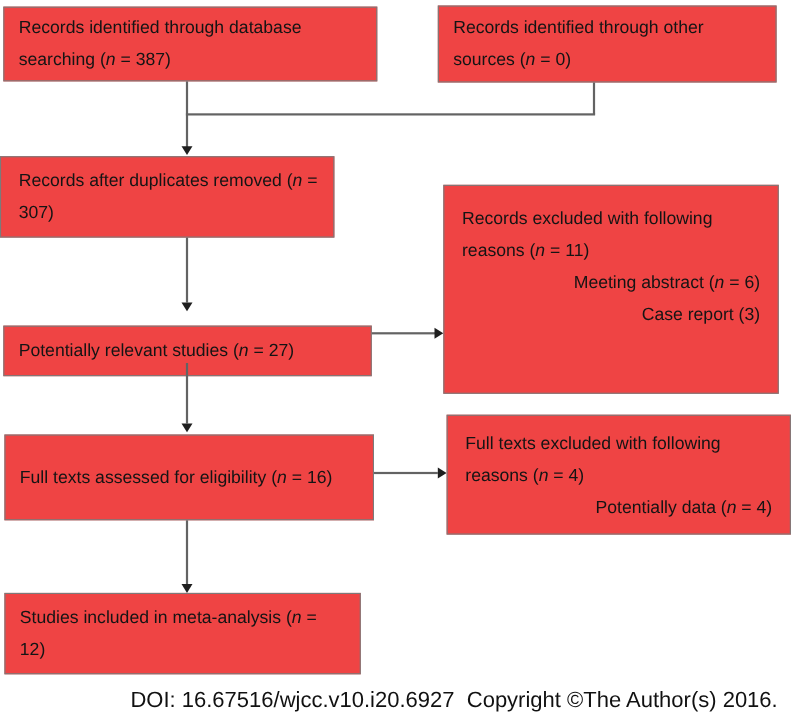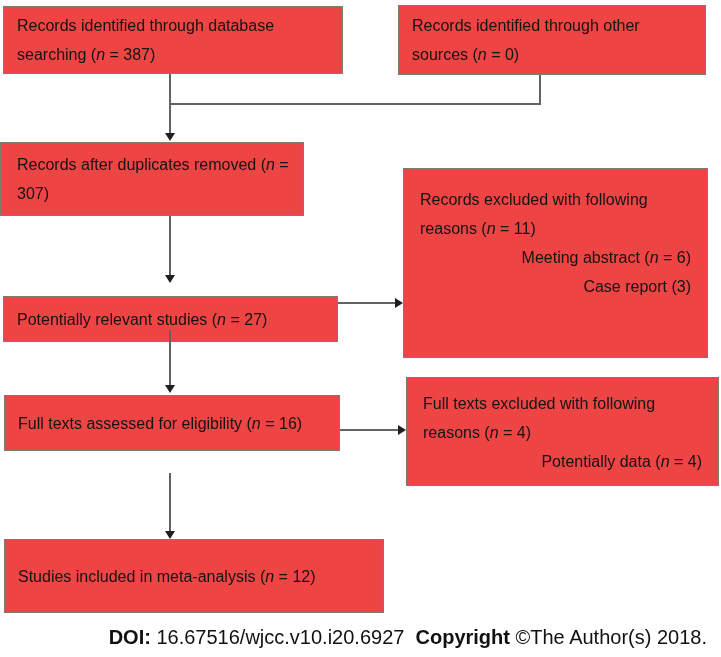--- a/index.html
+++ b/index.html
@@ -48,21 +48,21 @@
     position: absolute;
     top: 623px;
     left: 0;
     right: 14px;
     text-align: right;
     font-size: 20px;
     line-height: 28px;
     white-space: pre-wrap;
     color: #111111;
   }
-  #footer b { font-weight: bold; }
+  #footer b { font-weight: normal; }
 </style>
 </head>
 <body>
 
 <div id="canvas">
 
   <div class="box" style="left:3px; top:6px; width:340px; height:68px;">
     <div><span>Records identified through database searching (</span><span class="n-italic">n</span><span> = 387)</span></div>
   </div>
 
@@ -91,34 +91,34 @@
 
   <div class="box side" style="left:403px; top:168px; width:305px; height:190px;">
     <div><span>Records excluded with following reasons (</span><span class="n-italic">n</span><span> = 11)</span></div>
     <div class="indent"><span>Meeting abstract (</span><span class="n-italic">n</span><span> = 6)</span></div>
     <div class="indent"><span>Case report (3)</span><span class="n-italic"></span><span></span></div>
   </div>
 
   <div class="vline" style="left:169px; top:330px; height:55px;"></div>
   <div class="arrow-down" style="left:165px; top:385px;"></div>
 
-  <div class="box" style="left:4px; top:395px; width:336px; height:56px;">
+  <div class="box" style="left:4px; top:395px; width:336px; height:78px;">
     <div><span>Full texts assessed for eligibility (</span><span class="n-italic">n</span><span> = 16)</span></div>
   </div>
 
   <div class="hline" style="left:340px; top:429px; width:58px;"></div>
   <div class="arrow-right" style="left:398px; top:425px;"></div>
 
   <div class="box side" style="left:406px; top:377px; width:313px; height:109px; padding-top:11px;">
     <div><span>Full texts excluded with following reasons (</span><span class="n-italic">n</span><span> = 4)</span></div>
     <div class="indent"><span>Potentially data (</span><span class="n-italic">n</span><span> = 4)</span></div>
   </div>
 
   <div class="vline" style="left:169px; top:473px; height:58px;"></div>
   <div class="arrow-down" style="left:165px; top:531px;"></div>
 
-  <div class="box" style="left:4px; top:539px; width:380px; height:74px;">
+  <div class="box" style="left:4px; top:539px; width:324px; height:74px;">
     <div><span>Studies included in meta-analysis (</span><span class="n-italic">n</span><span> = 12)</span></div>
   </div>
 
-  <div id="footer"><b>DOI:</b><span> 16.67516/wjcc.v10.i20.6927  </span><b>Copyright</b><span> ©The Author(s) 2018.</span></div>
+  <div id="footer"><b>DOI:</b><span> 16.67516/wjcc.v10.i20.6927  </span><b>Copyright</b><span> ©The Author(s) 2016.</span></div>
 
 </div>
 
 </body></html>

